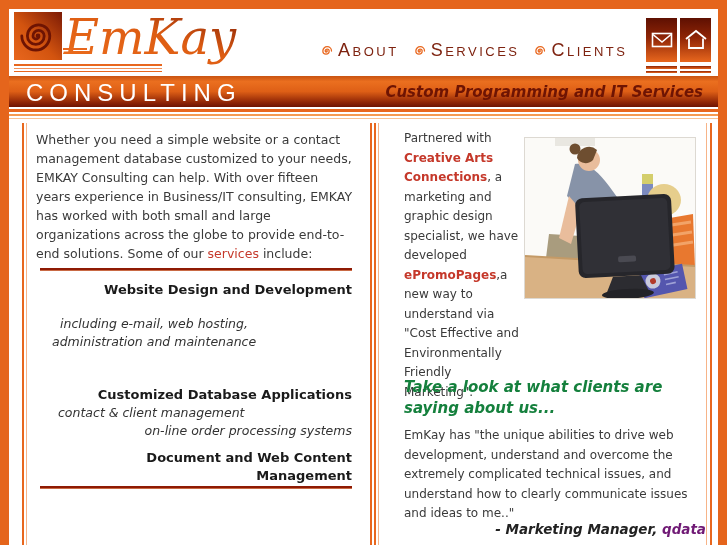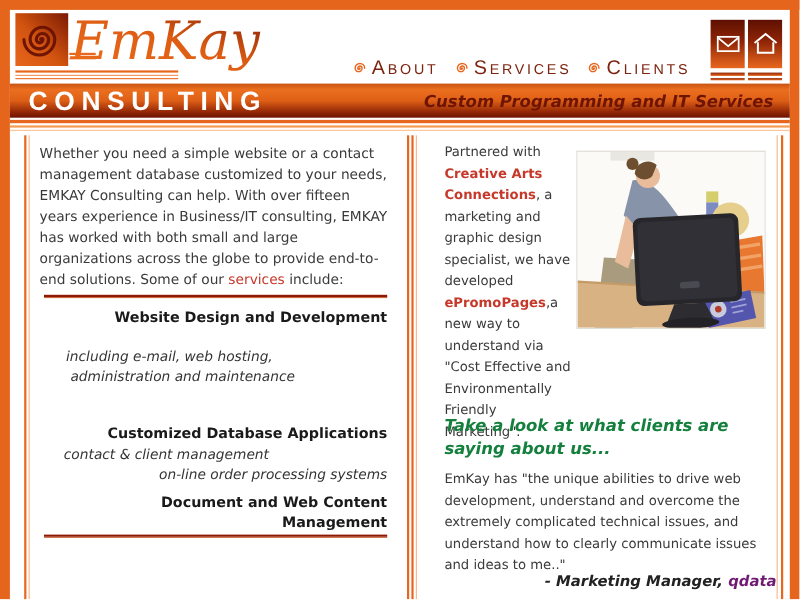--- a/index.html
+++ b/index.html
@@ -11,36 +11,36 @@
   .frame{background:#E5651C;}
 
   
   .logo-box{left:14px;top:12px;width:48px;height:48px;
     background:linear-gradient(45deg,#E8671E 0%,#D3540F 45%,#7B1A05 100%);}
   .thin-line{background:#E8671E;}
   .thin-line.lt{background:#F0905A;}
   .emkay-svg{left:60px;top:4px;}
 
   
-  .nav{left:320px;top:40px;display:flex;align-items:center;gap:14px;margin-top:11px;}
+  .nav{left:320px;top:40px;display:flex;align-items:center;gap:14px;}
   .nav-item{display:flex;align-items:center;gap:4px;cursor:pointer;text-decoration:none;}
   .nav-label{font-variant:small-caps;font-size:18px;letter-spacing:2.5px;color:#7E2310;
     font-family:"Liberation Sans",sans-serif;}
 
   
   .icon-btn{width:31px;height:44px;cursor:pointer;
     background:linear-gradient(180deg,#5E1002 0%,#8F2506 45%,#E8671E 100%);
     display:flex;align-items:center;justify-content:center;}
   .icon-stripe{width:31px;background:linear-gradient(180deg,#8F2506,#E8671E);}
 
   
   .band{left:9px;top:76px;width:709px;height:31px;
     background:linear-gradient(180deg,#C85312 0%,#EB6F1F 18%,#DE5F16 50%,#8F2506 85%,#6E1403 100%);}
   .consulting{left:26px;top:79px;color:#FFFFFF;font-size:24px;letter-spacing:6px;
-    font-weight:700;font-family:"Liberation Sans",sans-serif;}
+    font-weight:400;font-family:"Liberation Sans",sans-serif;}
   .tagline{right:24px;top:83px;color:#6E1403;font-size:15px;font-style:italic;font-weight:600;}
 
   
   .body-text{font-size:12.5px;line-height:19px;color:#3A3A3A;}
   .link{color:#C5382A;text-decoration:none;cursor:pointer;}
   .link.bold{font-weight:bold;}
   .rule{border-top:2px solid #8E1A04;border-bottom:1px solid #C96A45;height:0;}
 
   .svc-title{font-size:13px;font-weight:bold;color:#1A1A1A;line-height:18px;text-align:right;}
   .svc-line{font-size:12.5px;font-style:italic;color:#333;line-height:18px;}
@@ -140,21 +140,21 @@
 
   <div class="abs body-text" style="left:36px;top:130px;width:320px;">
     <span>Whether you need a simple website or a contact management database customized to your needs, EMKAY Consulting can help. With over fifteen years experience in Business/IT consulting, EMKAY has worked with both small and large organizations across the globe to provide end-to-end solutions. Some of our </span><a class="link">services</a><span> include:</span>
   </div>
 
   <div class="abs rule" style="left:40px;top:268px;width:312px;"></div>
 
   <div class="abs" style="left:52px;top:281px;width:300px;">
     <div class="svc-title">Website Design and Development</div>
     <div class="svc-line" style="margin-left:8px;margin-top:16px;">including e-mail, web hosting,</div>
-    <div class="svc-line" style="margin-left:12px;">administration and maintenance</div>
+    <div class="svc-line" style="">administration and maintenance</div>
   </div>
 
   <div class="abs" style="left:52px;top:386px;width:300px;">
     <div class="svc-title">Customized Database Applications</div>
     <div class="svc-line" style="margin-left:6px;">contact &amp; client management</div>
     <div class="svc-line" style="margin-left:3px;text-align:right;">on-line order processing systems</div>
   </div>
 
   <div class="abs" style="left:52px;top:449px;width:300px;">
     <div class="svc-title">Document and Web Content Management</div>

